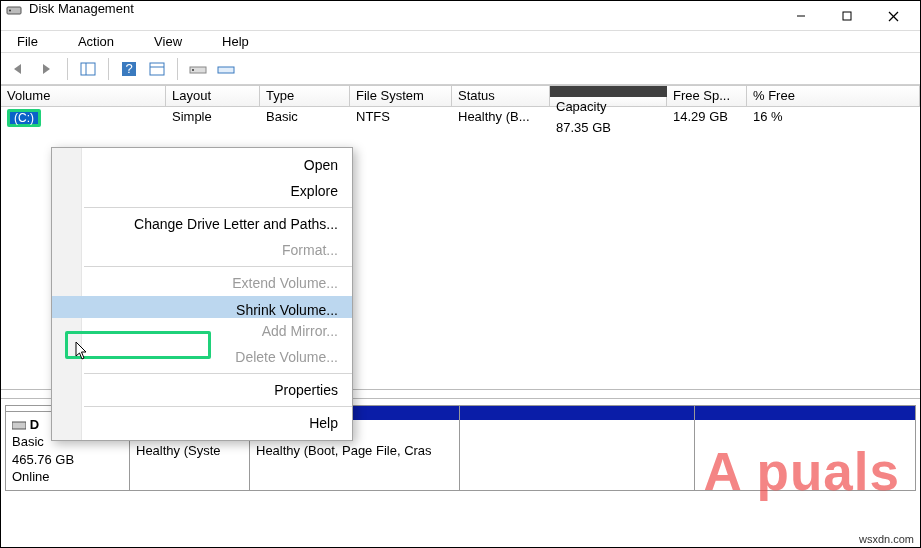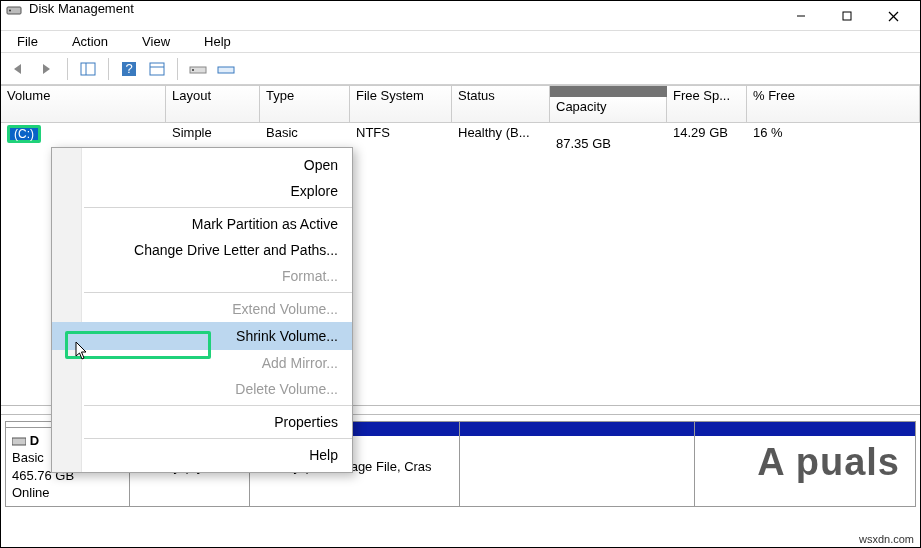--- a/index.html
+++ b/index.html
@@ -5,30 +5,30 @@
   * { box-sizing: border-box; margin: 0; padding: 0; font-family: "Segoe UI", Tahoma, sans-serif; font-size: 13px; }
   body { background: #fff; width: 921px; height: 548px; position: relative; overflow: hidden; border: 1px solid #000; }
 
   
   .titlebar { display: flex; align-items: flex-start; height: 30px; padding: 0 4px; border-bottom: 1px solid #ddd; }
   .titlebar .icon-left { width: 18px; height: 18px; margin-right: 6px; display:inline-flex;align-items:center;justify-content:center; }
   .titlebar .title { flex: 1; font-size: 13px; color: #000; }
   .win-btn { width: 46px; height: 30px; display:flex; align-items:center; justify-content:center; color:#333; }
 
   
-  .menubar { display: flex; height: 22px; align-items: center; padding: 0 6px; gap: 14px; border-bottom: 1px solid #ddd; }
+  .menubar { display: flex; height: 22px; align-items: center; padding: 0 6px; gap: 20px; border-bottom: 1px solid #ddd; }
   .menubar span { padding: 2px 10px; }
 
   
   .toolbar { display: flex; height: 32px; align-items: center; padding: 0 6px; gap: 4px; border-bottom: 1px solid #d0d0d0; }
   .toolbar .tb-btn { width: 24px; height: 24px; border:1px solid transparent; display:inline-flex;align-items:center;justify-content:center; }
   .toolbar .sep { width:1px; height:22px; background:#ccc; margin:0 4px; }
 
   
-  .thead { display:flex; height:38px; background:#737373; border-bottom:1px solid #ccc; border-top:1px solid #ccc; }
+  .thead { display:flex; height:22px; background:#404040; border-bottom:1px solid #ccc; border-top:1px solid #ccc; }
   .th { border-right:1px solid #ccc; padding:2px 6px; color:#000; font-size:13px; background:linear-gradient(#fff,#f4f4f4); }
   .col-vol { width:165px; }
   .col-lay { width:94px; }
   .col-typ { width:90px; }
   .col-fs  { width:102px; }
   .col-st  { width:98px; }
   .col-cap { width:117px;margin-top:11px; }
   .col-fr  { width:80px; }
   .col-pf  { width:80px; flex:1; }
 
@@ -47,29 +47,29 @@
   .disk-info .stripe { height:14px; background:#fff; border-bottom:1px solid #999; }
   .disk-info .body { padding:4px 6px; font-size:12px; line-height:1.35; }
   .disk-name { font-weight:bold; }
   .disk-vols { flex:1; display:flex; }
   .vol-box { border-right:1px solid #999; display:flex; flex-direction:column; }
   .vol-box:last-child { border-right:none; }
   .vol-box .stripe { height:14px; background:#0a1da8; }
   .vol-box .body { padding:4px 6px; font-size:12px; line-height:1.35; }
 
   
-  .watermark { position:absolute; right:20px; top:440px; font-size:38px; font-weight:bold; color:#000000; opacity:.65; letter-spacing:1px; font-family: Arial, sans-serif;}
+  .watermark { position:absolute; right:20px; top:440px; font-size:53px; font-weight:bold; color:#ef4444; opacity:.65; letter-spacing:1px; font-family: Arial, sans-serif;}
   .src-note { position:absolute; right:6px; bottom:2px; font-size:11px; color:#333;margin-left:15px; }
 
   
   .ctxmenu { position:absolute; left:50px; top:146px; width:302px; background:#fff; border:1px solid #a5a5a5; box-shadow:3px 3px 10px rgba(0,0,0,.28); padding:4px 0; z-index:100;text-align:right; }
   .ctxmenu .gutter { position:absolute; left:0;top:0;bottom:0;width:30px; background:#f2f2f2; border-right:1px solid #e5e5e5; }
   .ctxmenu .mi { position:relative; padding:5px 14px 5px 38px; font-size:14px; color:#000; cursor:default; }
   .ctxmenu .mi.disabled { color:#9b9b9b; }
-  .ctxmenu .mi.highlight { background:#bcd7ef; padding-top:6px; padding-bottom:6px; }
+  .ctxmenu .mi.highlight { background:#bcd7ef; padding-top:6px; padding-bottom:0; }
   .ctxmenu hr { position:relative; margin:3px 0 3px 32px; border:none; border-top:1px solid #d5d5d5; }
   .shrink-box { position:absolute; left:64px; top:330px; width:146px; height:28px; border:3px solid #1fd17a; z-index:101; pointer-events:none; border-radius:2px; }
 
   
   .cursor { position:absolute; left:74px; top:340px; z-index:102; pointer-events:none; }
 </style>
 </head>
 <body>
 
 <div class="titlebar">
@@ -218,21 +218,20 @@
 </div>
 
 <div class="watermark">A  puals</div>
 <div class="src-note">wsxdn.com</div>
 
 <div class="ctxmenu">
   <div class="gutter"></div>
   <div class="mi">Open</div>
   <div class="mi">Explore</div>
   <hr>
-  <div class="mi">Mark Partition as Active</div>
   <div class="mi">Change Drive Letter and Paths...</div>
   <div class="mi disabled">Format...</div>
   <hr>
   <div class="mi disabled">Extend Volume...</div>
   <div class="mi highlight">Shrink Volume...</div>
   <div class="mi disabled">Add Mirror...</div>
   <div class="mi disabled">Delete Volume...</div>
   <hr>
   <div class="mi">Properties</div>
   <hr>

